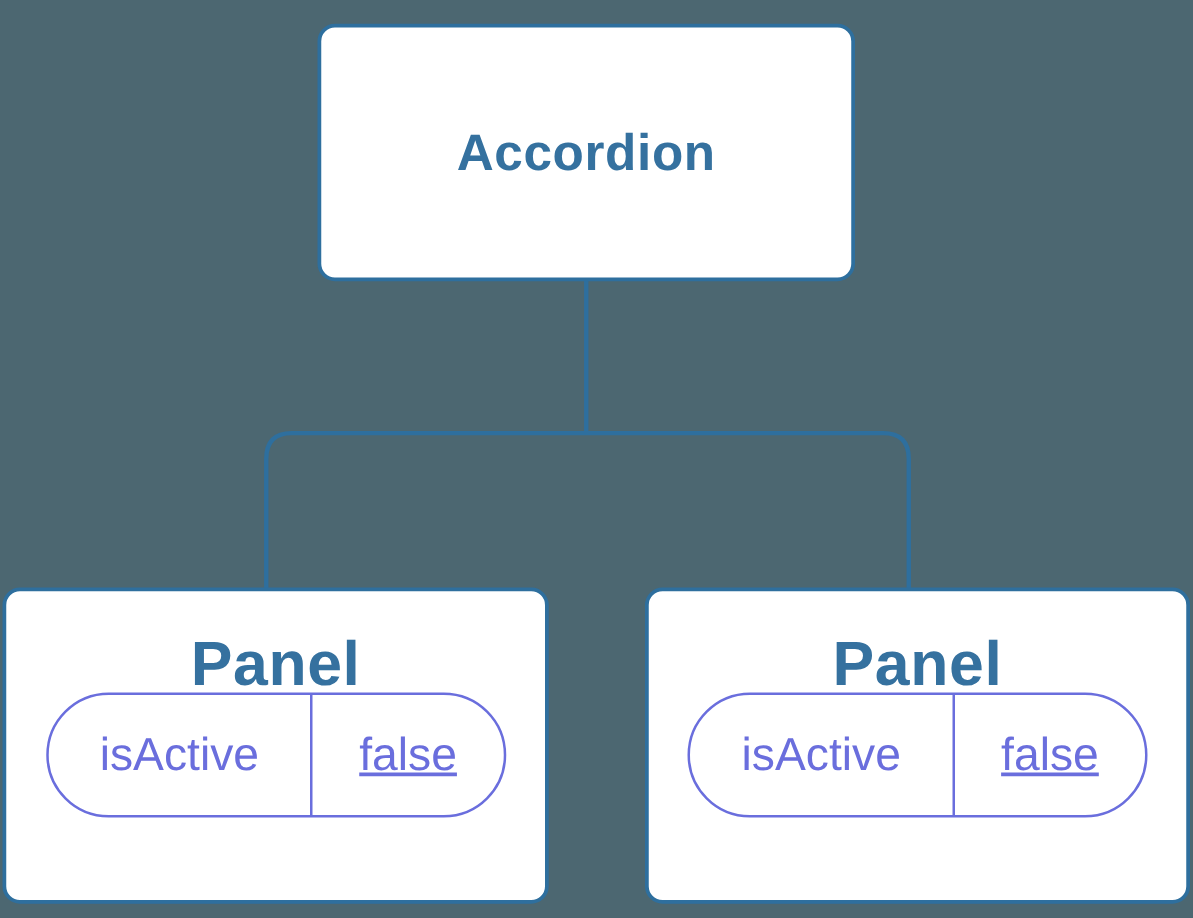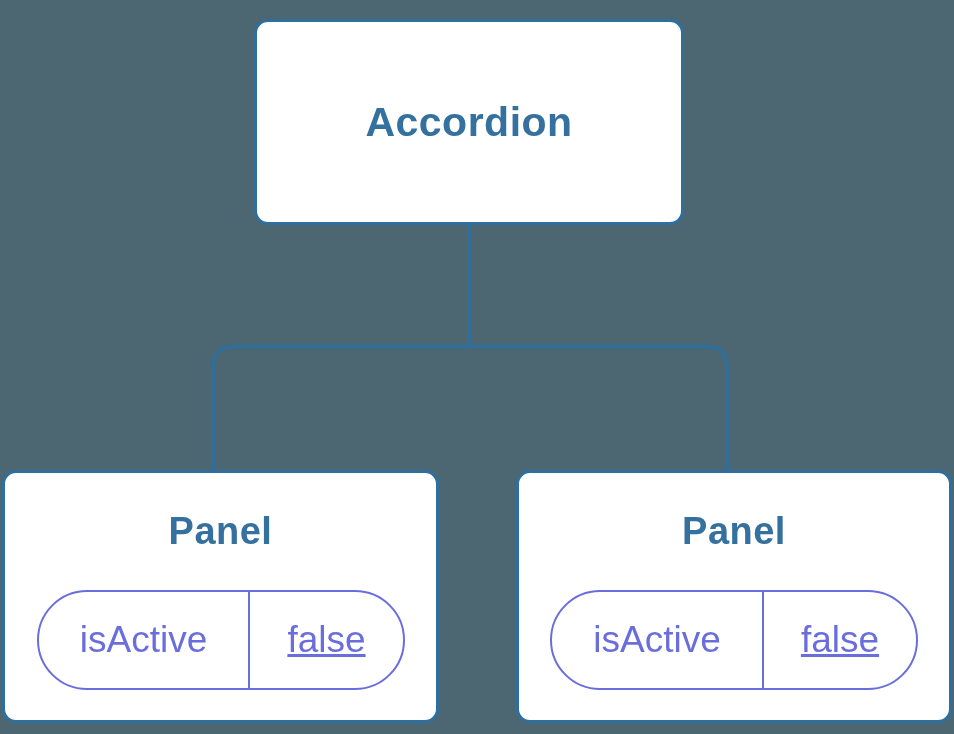--- a/index.html
+++ b/index.html
@@ -57,25 +57,24 @@
     width: 437px;
     height: 253px;
     display: flex;
     flex-direction: column;
     align-items: center;
   }
   .panel-node.left  { left: 2px; }
   .panel-node.right { left: 516px; width: 436px; }
   .panel-node .node-title {
     margin-top: 36px;
-    font-size: 38px;
+    font-size: 50px;
     line-height: 45px;
   }
   .state-pill {
-    margin-top: 36px;
     width: 368px;
     height: 100px;
     box-sizing: border-box;
     border: 2.5px solid #6a6edd;
     border-radius: 60px;
     display: flex;
     align-items: stretch;
     color: #6a6edd;
     font-size: 37px;
     background: #ffffff;

